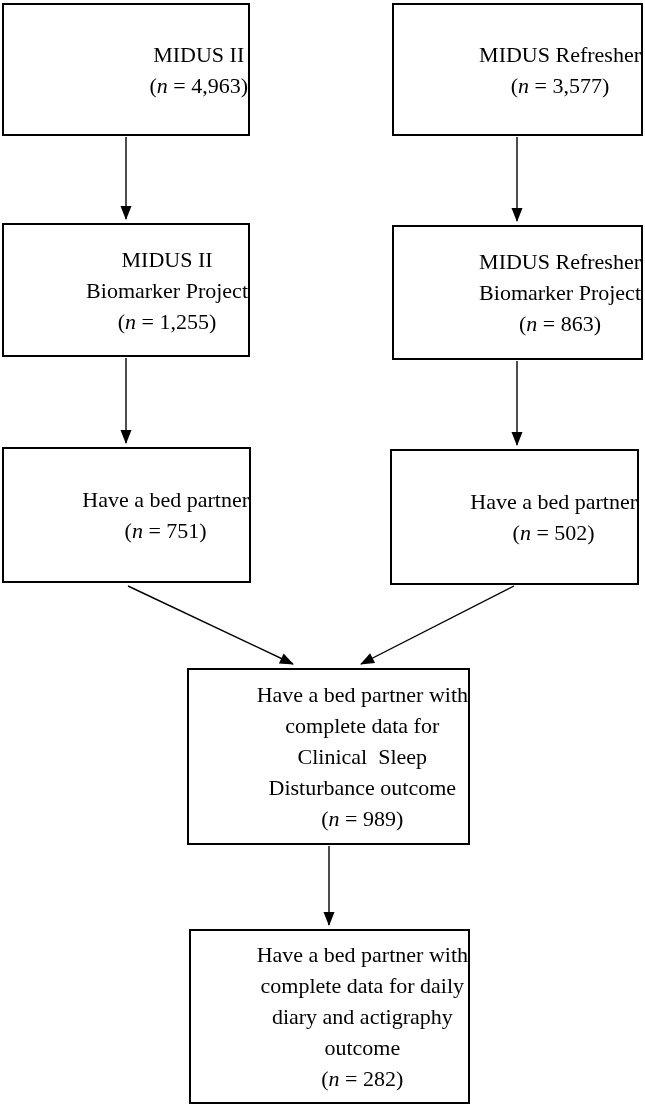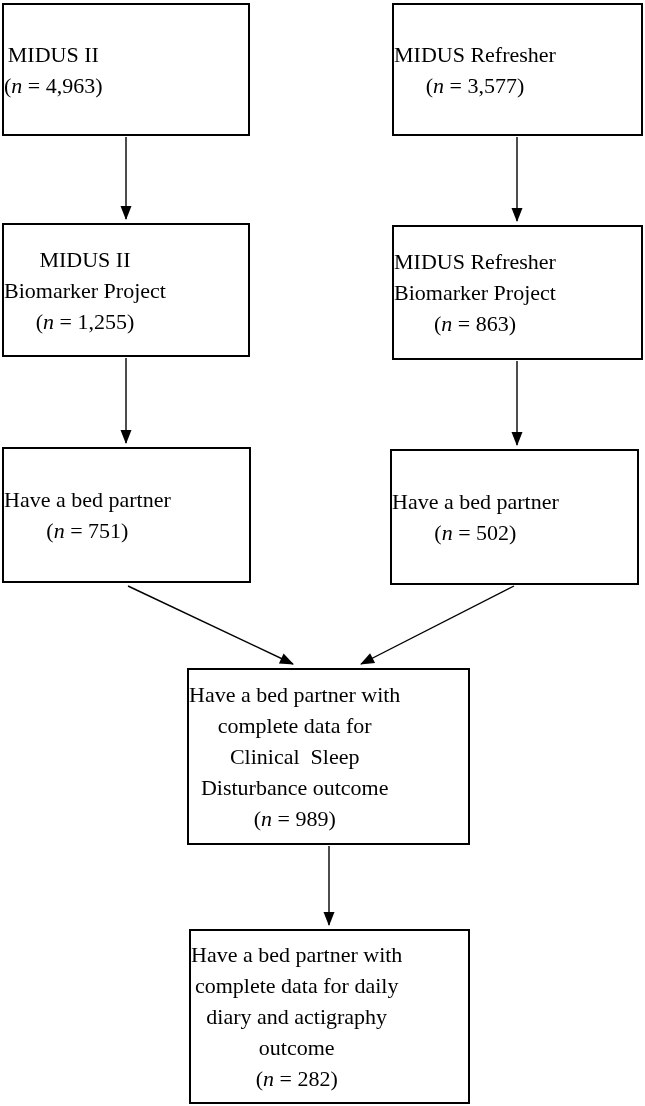--- a/index.html
+++ b/index.html
@@ -23,21 +23,21 @@
     height: 1106px;
     pointer-events: none;
   }
   .box {
     position: absolute;
     box-sizing: border-box;
     border: 2px solid #000000;
     background: #ffffff;
     display: flex;
     align-items: center;
-    justify-content: flex-start;
+    justify-content: flex-end;
   }
   .box-text {
     white-space: pre-wrap;
     text-align: center;
     font-size: 22px;
     line-height: 31px;
     color: #000000;
   }
   .box-text em { font-style: italic; }
 

